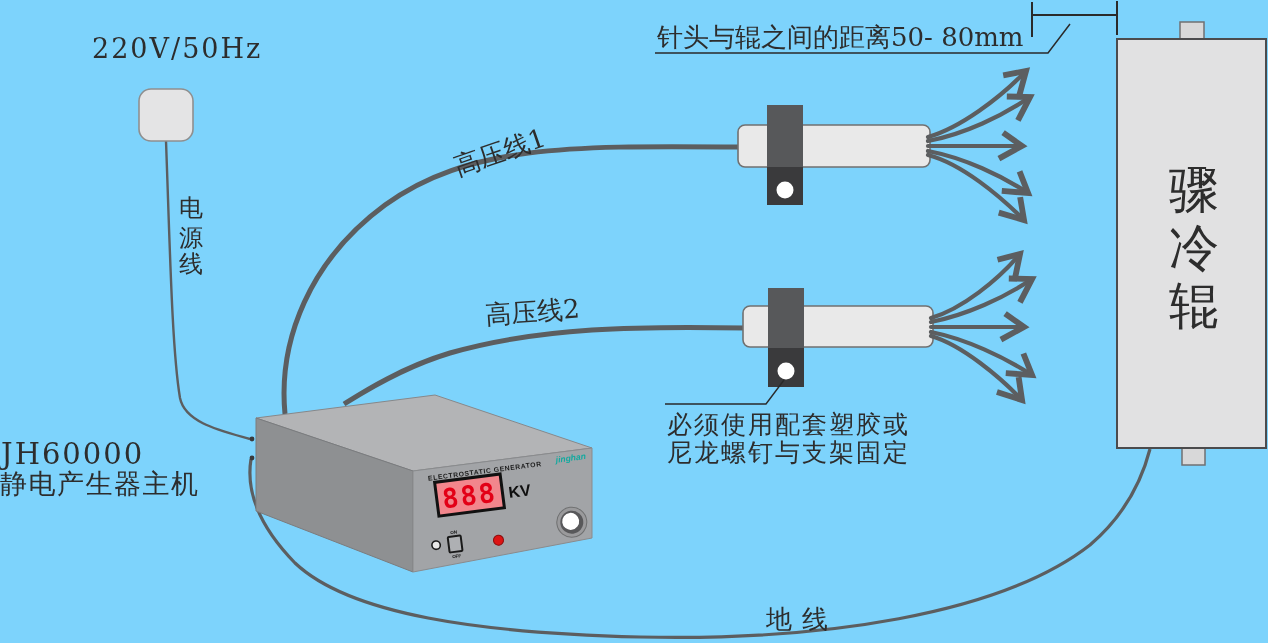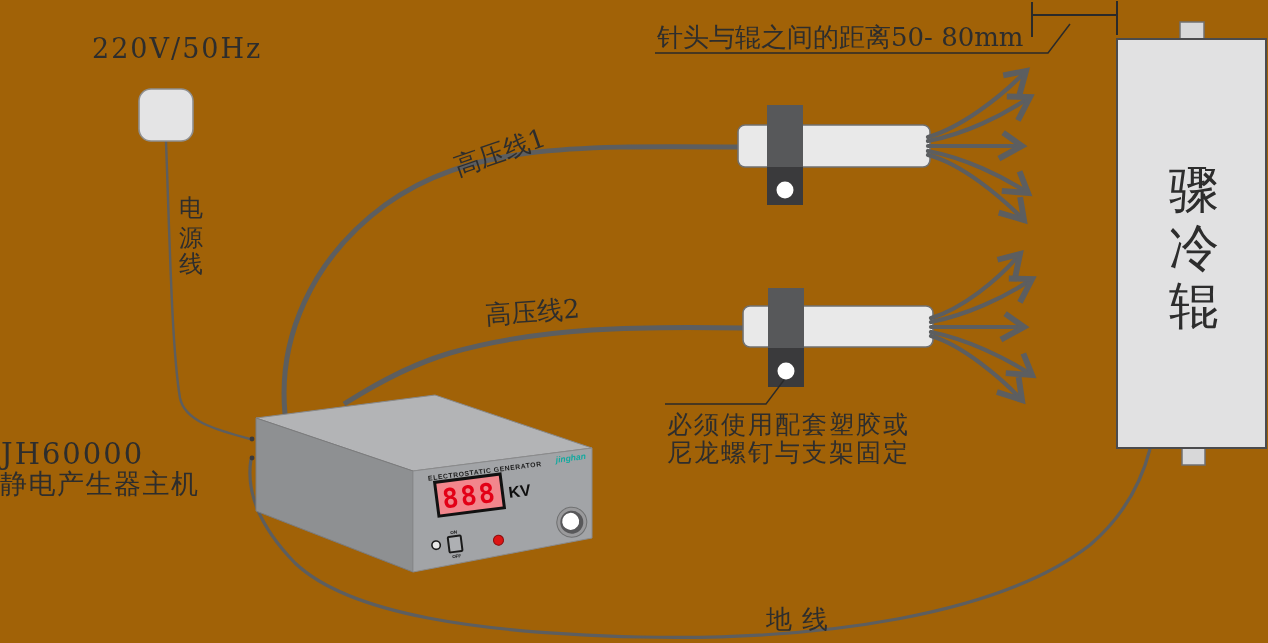--- a/index.html
+++ b/index.html
@@ -1,16 +1,16 @@
 <!DOCTYPE html>
 <html><head>
 <meta charset="utf-8">
 <style>
   html,body{margin:0;padding:0;background:#ffffff;}
-  .stage{position:relative;width:1268px;height:643px;background:#a16207;overflow:hidden;}
+  .stage{position:relative;width:1268px;height:643px;background:#7dd3fc;overflow:hidden;}
   svg{display:block;}
   .cjk{font-family:"DejaVu Serif",serif;fill:#2d2d2d;}
   .lat{font-family:"DejaVu Serif",serif;fill:#2d2d2d;}
   .panel-sans{font-family:"Liberation Sans",sans-serif;}
   .mono{font-family:"DejaVu Sans Mono",monospace;}
 </style>
 </head>
 <body>
 
 <div class="stage">

